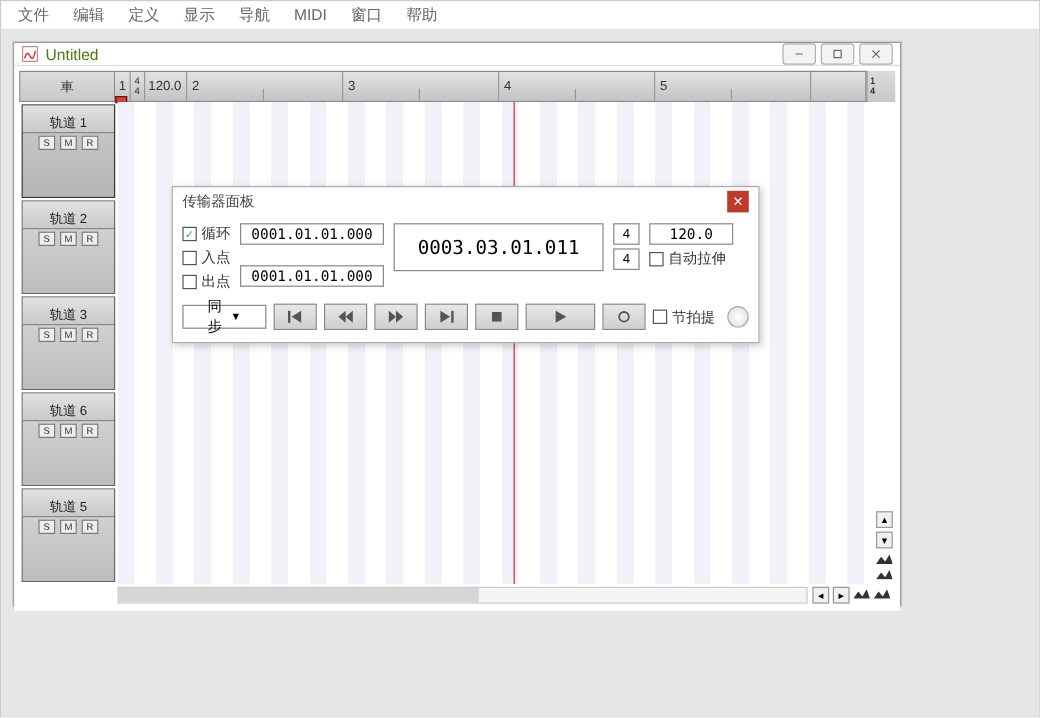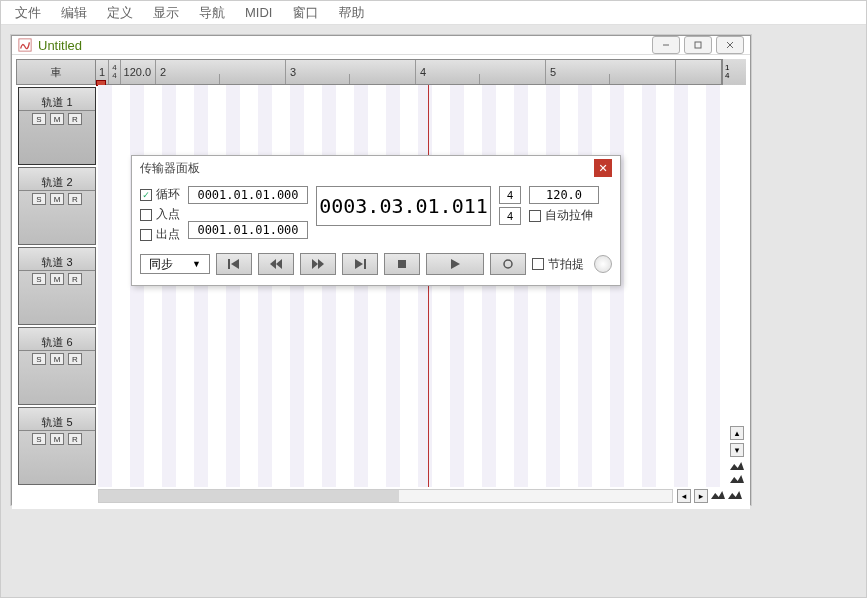--- a/index.html
+++ b/index.html
@@ -49,35 +49,35 @@
   .right-scroll { width:18px; background:#fff; display:flex; flex-direction:column; align-items:center; justify-content:flex-end; gap:3px; padding-bottom:4px; }
   .sc-ar { width:14px; height:14px; border:1px solid #999; background:#f0f0f0; font-size:9px; display:flex; align-items:center; justify-content:center; cursor:pointer; }
   .zoom-ic { width:14px; height:10px; background:#333; clip-path: polygon(0 100%, 30% 40%, 55% 80%, 80% 20%, 100% 100%); }
 
   .bottom-scroll { height:18px; display:flex; align-items:center; }
   .bottom-scroll .spacer { width:82px; }
   .bottom-scroll .hbar { flex:1; height:14px; background:#f4f4f4; border:1px solid #ccc; position:relative; }
   .bottom-scroll .hbar .thumb { position:absolute; left:0; width:300px; top:0; bottom:0; background:#d6d6d6; }
   .bottom-scroll .controls { display:flex; gap:3px; padding:0 4px; }
 
-  .transport { position:absolute; left:130px; top:130px; width:490px; background:#fff; border:1px solid #aaa; box-shadow:2px 2px 6px rgba(0,0,0,0.2); z-index:10; }
+  .transport { position:absolute; left:142px; top:130px; width:490px; background:#fff; border:1px solid #aaa; box-shadow:2px 2px 6px rgba(0,0,0,0.2); z-index:10; }
   .tp-title { height:24px; display:flex; align-items:center; padding:0 8px; font-size:12px; color:#444; }
   .tp-title .cls { margin-left:auto; width:18px; height:18px; background:#c0392b; color:#fff; display:flex; align-items:center; justify-content:center; font-size:11px; cursor:pointer; }
   .tp-body { padding:6px 8px 10px; display:flex; gap:8px; }
   .tp-col1 { display:flex; flex-direction:column; gap:3px; }
   .chk { display:flex; align-items:center; gap:4px; font-size:12px; color:#333; }
   .chk .box { width:12px; height:12px; border:1px solid #555; display:flex; align-items:center; justify-content:center; font-size:9px; color:#2a6; }
   .tp-col2 { display:flex; flex-direction:column; gap:17px; }
   .posbox { width:120px; height:18px; border:1px solid #888; font-family:monospace; font-size:12px; text-align:center; line-height:16px; background:#fff; }
-  .bigpos { width:175px; height:40px; border:1px solid #888; font-family:monospace; font-size:20px; display:flex; align-items:center; justify-content:center; background:#fff; }
+  .bigpos { width:175px; height:40px; border:1px solid #888; font-family:monospace; font-size:16px; display:flex; align-items:center; justify-content:center; background:#fff; }
   .tp-col3 { display:flex; flex-direction:column; gap:3px; }
   .smbox { width:22px; height:18px; border:1px solid #888; background:#fff; font-size:11px; display:flex; align-items:center; justify-content:center; }
   .tempo-box { width:70px; height:18px; border:1px solid #888; font-family:monospace; font-size:12px; text-align:center; line-height:16px; }
   .tp-row2 { display:flex; gap:6px; align-items:center; padding:0 8px 10px; }
-  .sync-sel { width:70px; height:20px; border:1px solid #888; font-size:12px; padding:0 8px; display:flex; align-items:center; background:#fff; }
+  .sync-sel { width:70px; height:20px; border:1px solid #888; font-size:12px; padding:0 20px; display:flex; align-items:center; background:#fff; }
   .sync-sel .dd { margin-left:auto; font-size:9px; }
   .tbtn { width:36px; height:22px; background:linear-gradient(#e8e8e8,#cfcfcf); border:1px solid #888; display:flex; align-items:center; justify-content:center; cursor:pointer; }
   .tbtn.play { width:58px; }
   .tbtn svg, .tbtn span { color:#555; }
   .metro { width:18px; height:18px; border-radius:50%; background:radial-gradient(#fff,#ddd); border:1px solid #aaa; margin-left:4px; }
 
   .logo-svg { display:inline-block; }
 </style>
 </head>
 <body>

